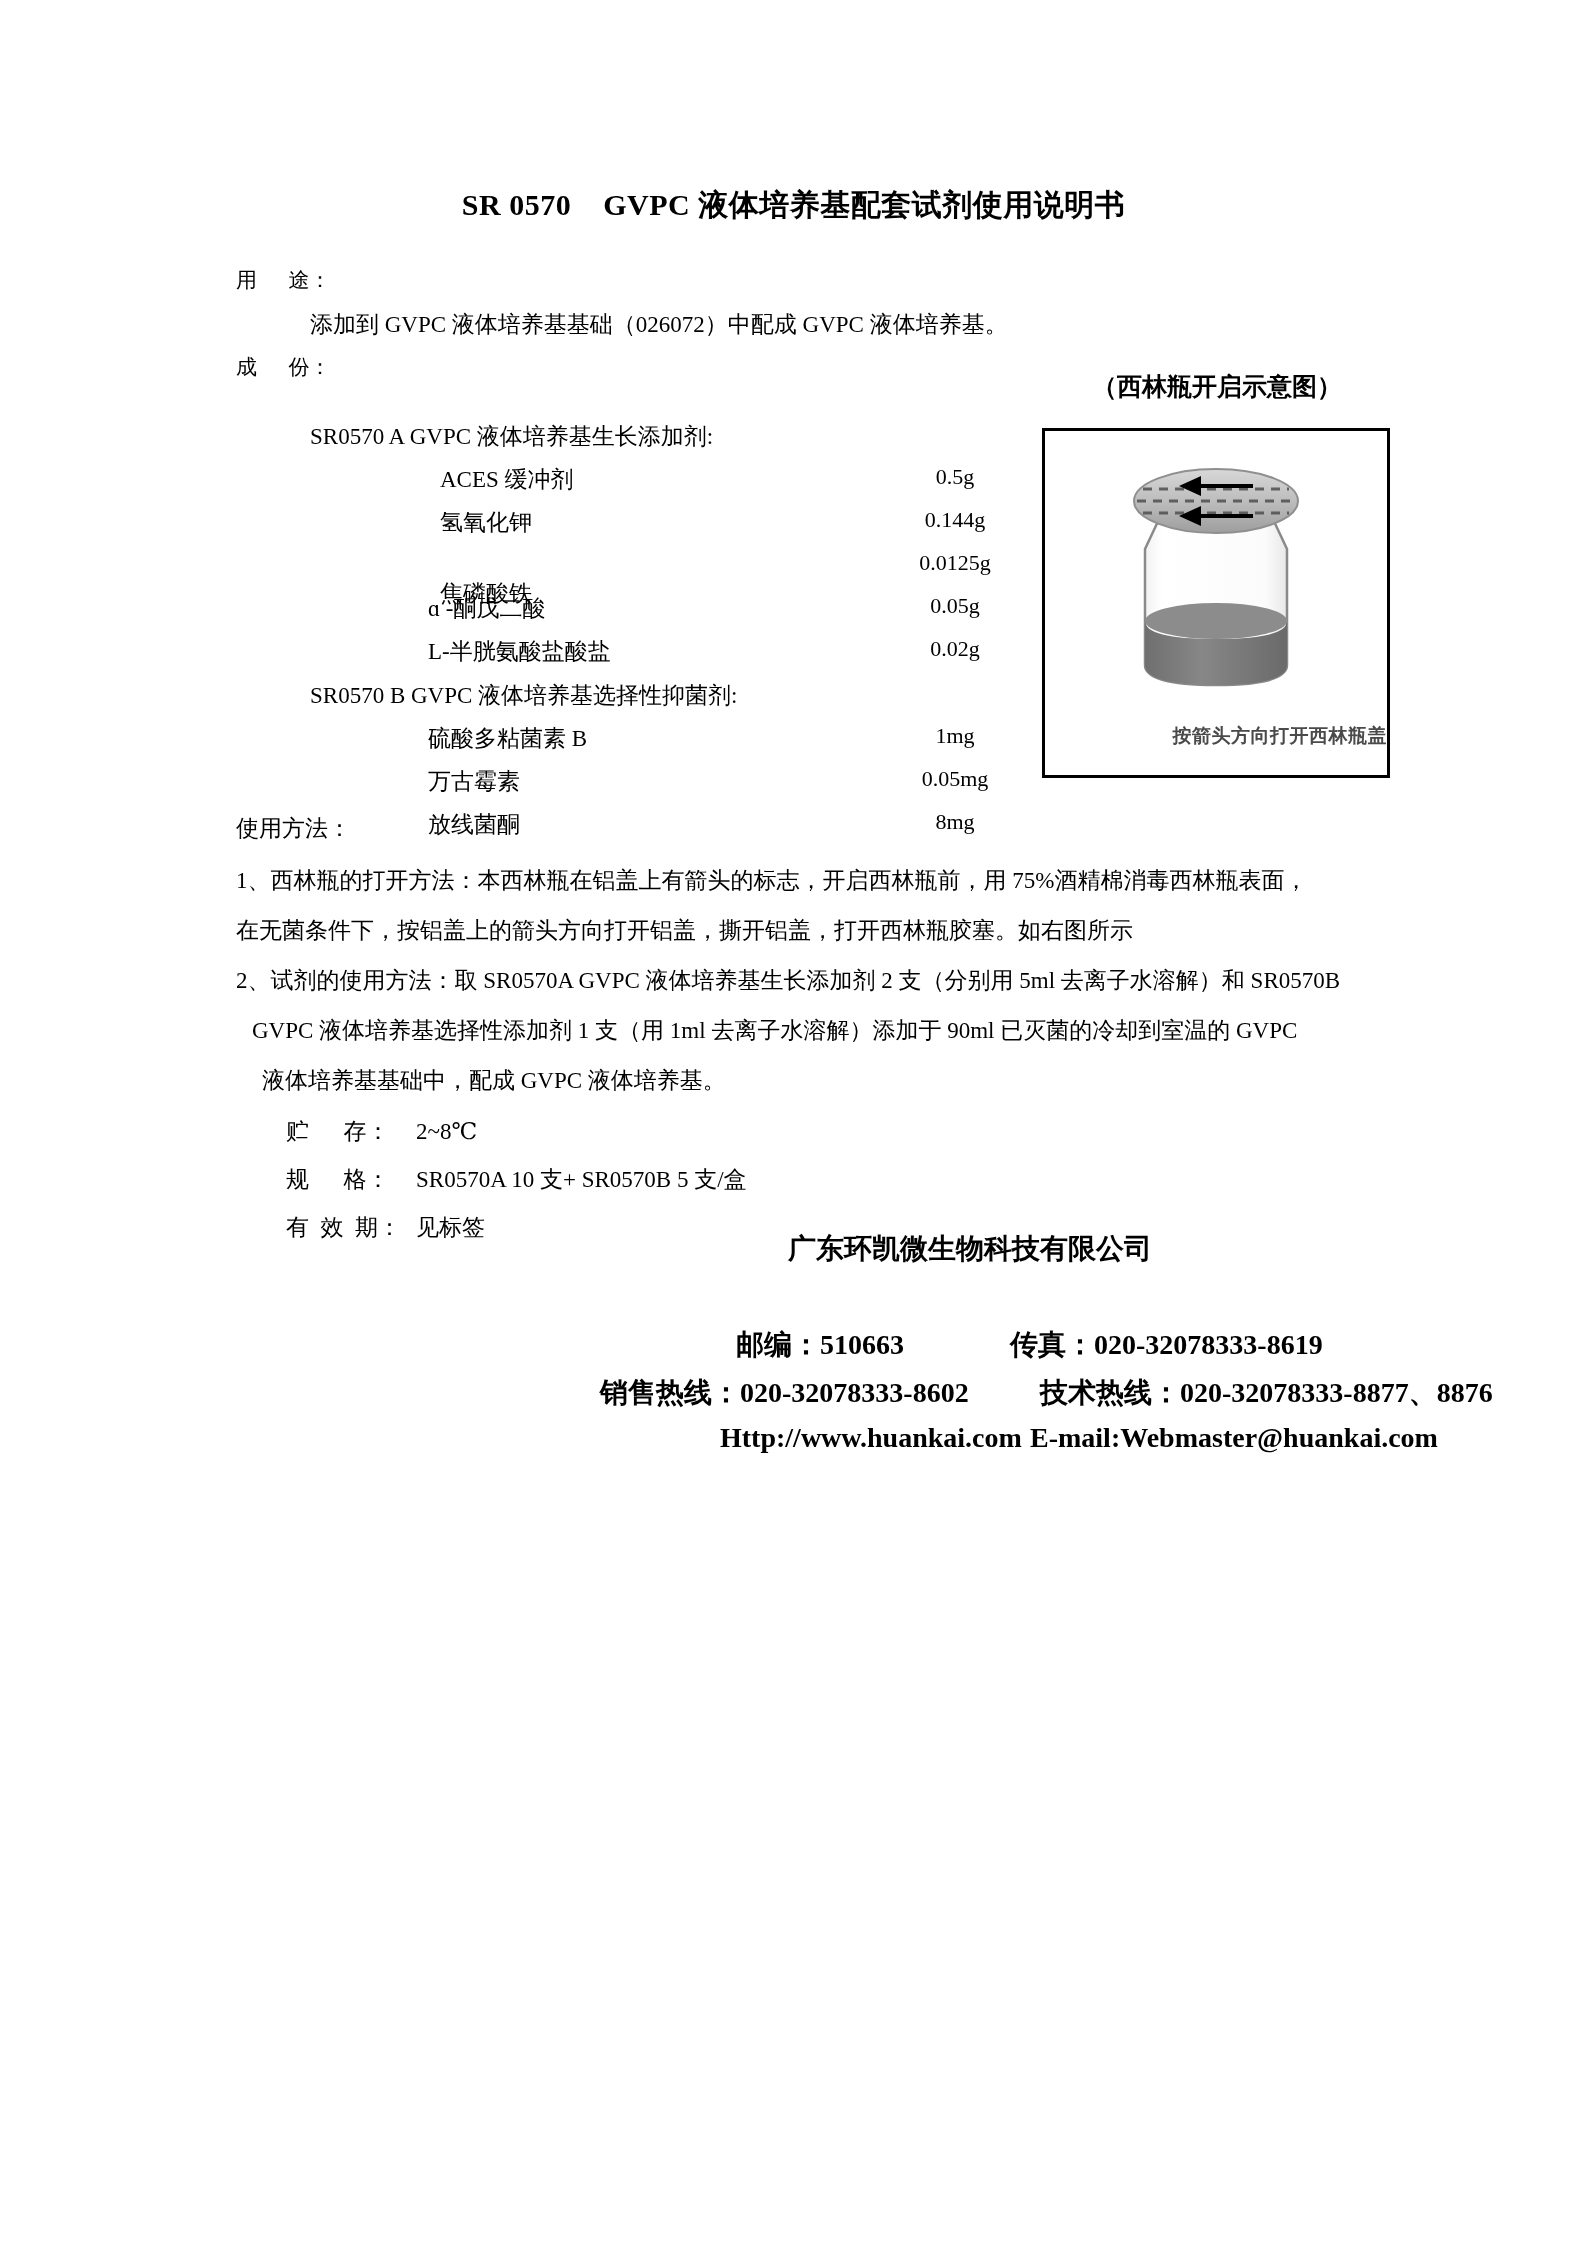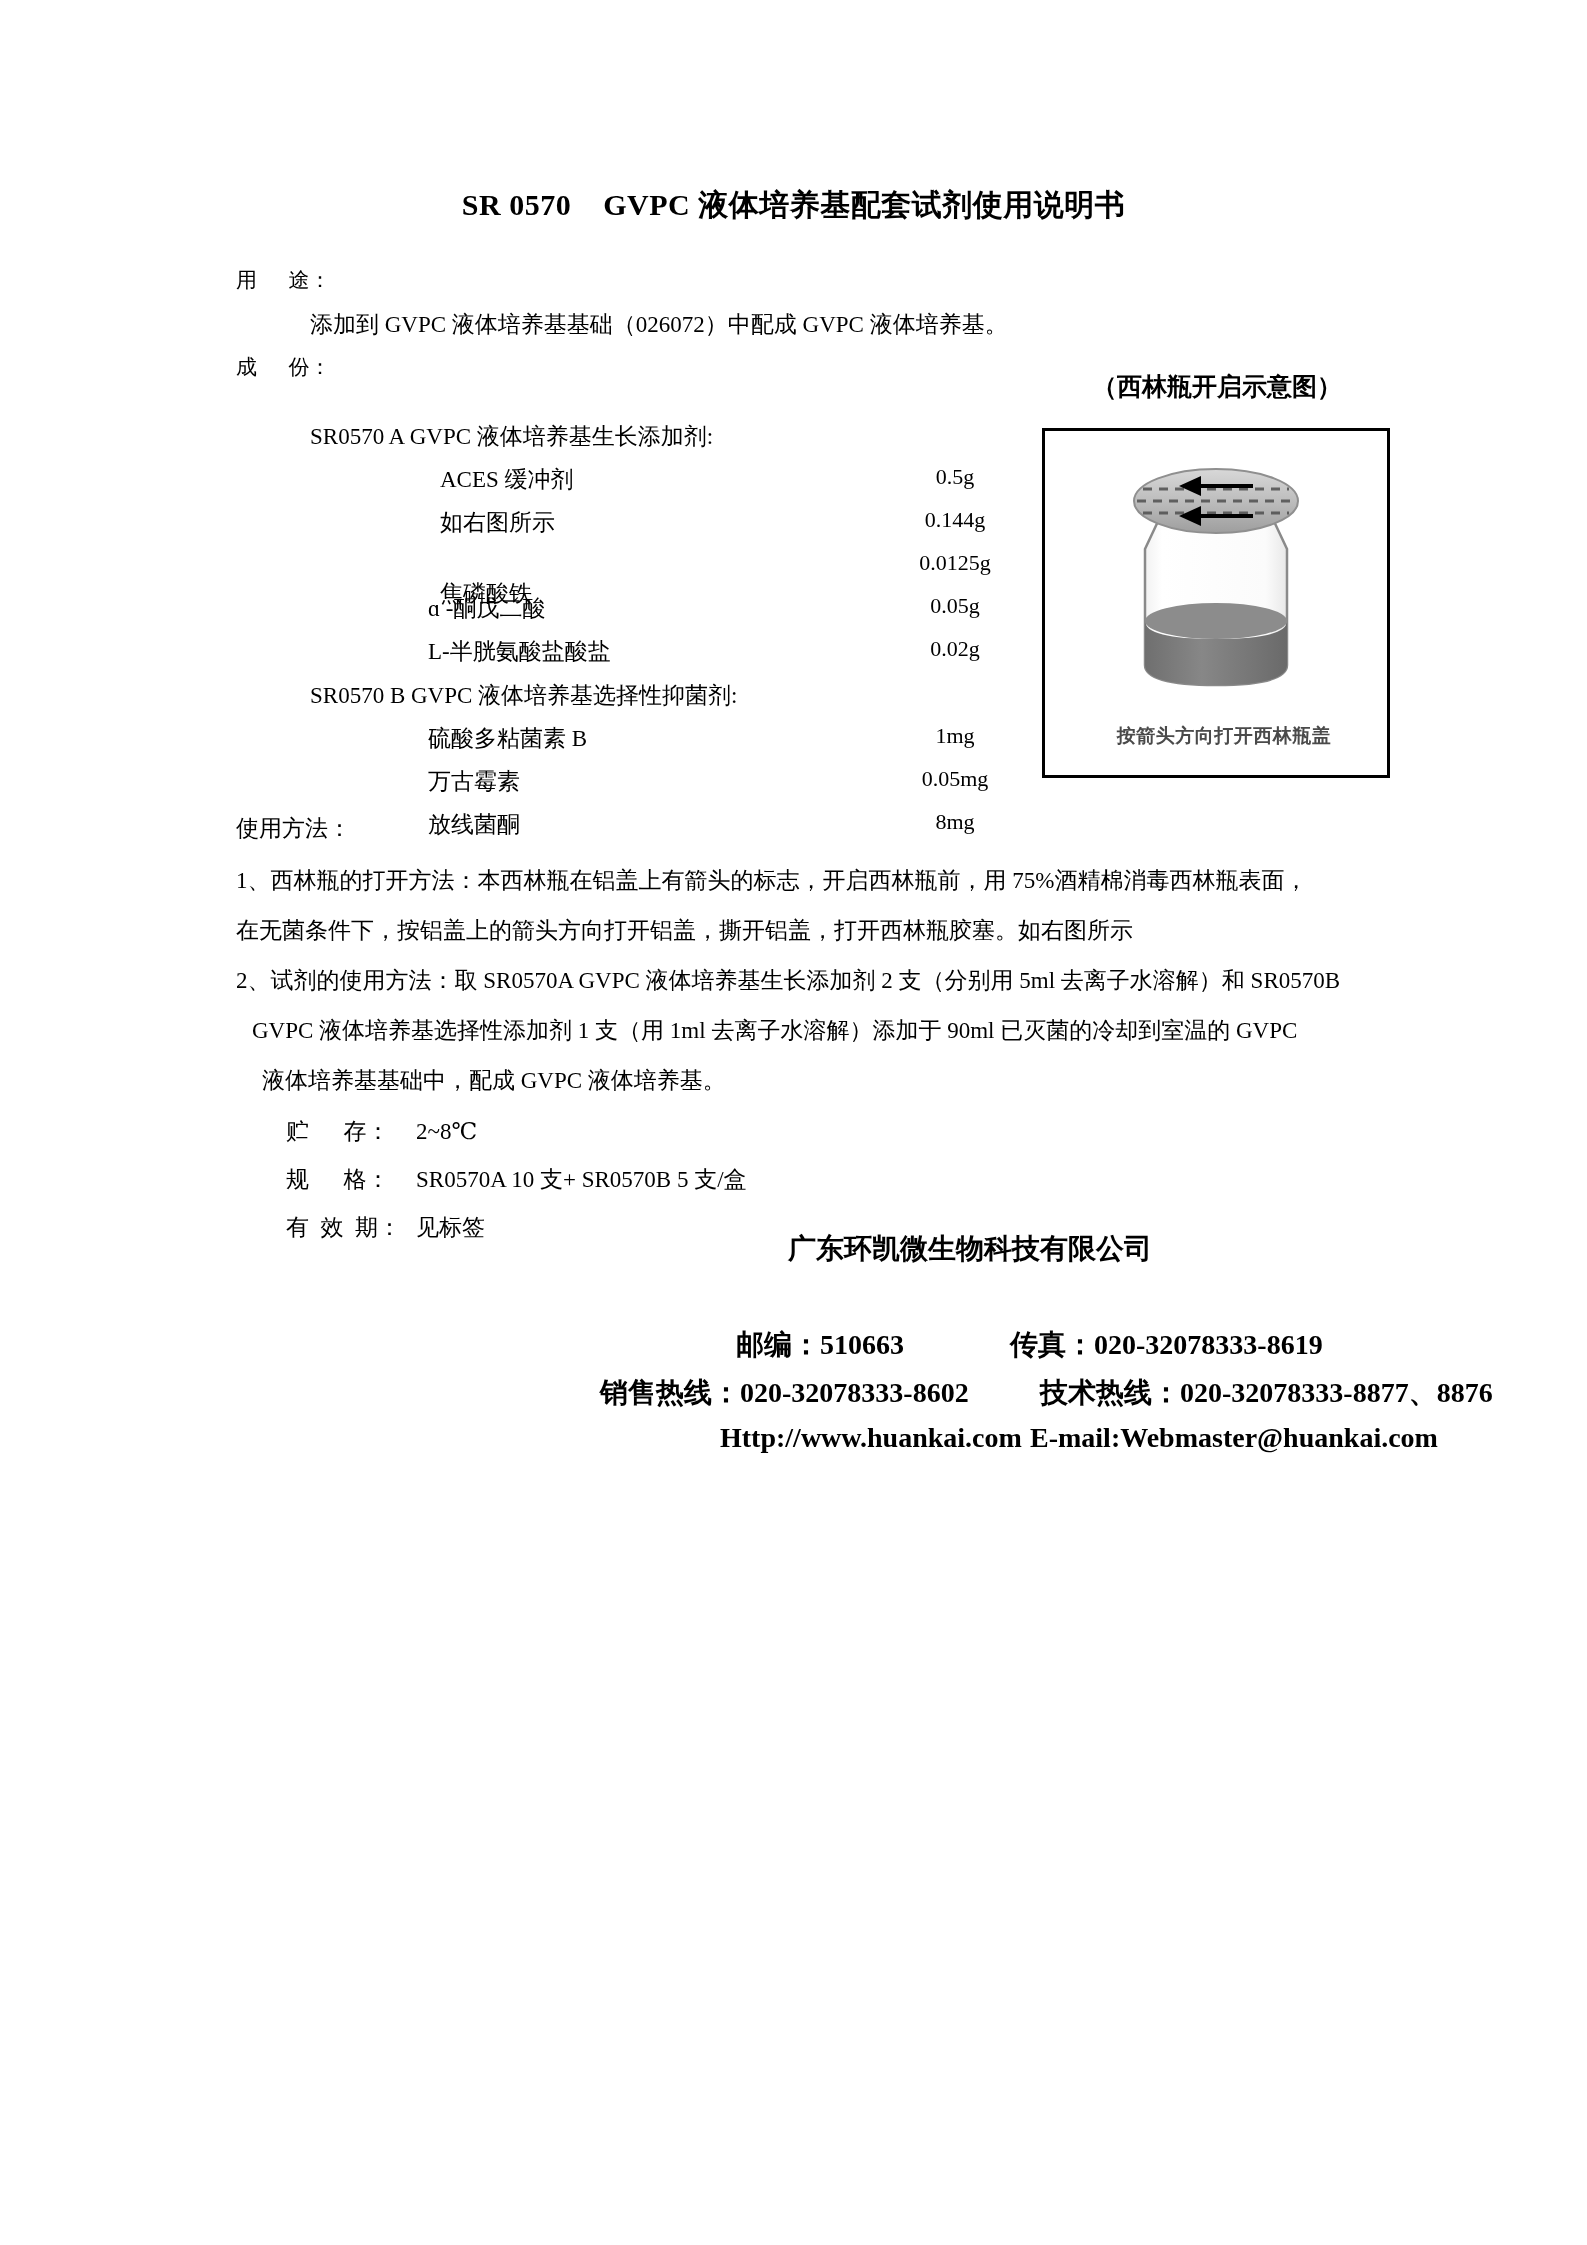--- a/index.html
+++ b/index.html
@@ -93,23 +93,23 @@
     flex-direction: column;
     align-items: center;
     justify-content: flex-start;
     padding-top: 22px;
     box-sizing: border-box;
   }
   .vial-svg { display: block; }
   .fig-sub {
     position: absolute;
     bottom: 26px;
-    left: 8px;
+    left: 0;
     width: 100%;
-    text-align: center;
+    text-align: right;
     font-size: 19px;
     font-weight: bold;
     font-family: "DejaVu Sans", sans-serif;
     color: #4a4a4a;
     letter-spacing: 0.5px;
     white-space: pre;
   }
   .para-line {
     position: absolute;
     left: 236px;
@@ -136,21 +136,21 @@
   <div class="label-spaced" style="top:266px; left:236px;">用      途：</div>
   <div class="row" style="top:313px; left:310px;">添加到 GVPC 液体培养基基础（026072）中配成 GVPC 液体培养基。</div>
 
   <div class="label-spaced" style="top:353px; left:236px;">成      份：</div>
 
   <div class="ing-group-head" style="top:421px;">SR0570 A GVPC 液体培养基生长添加剂:</div>
 
   <div class="ing-name" style="top:464px; left:440px;">ACES 缓冲剂</div>
   <div class="ing-value" style="top:464px; left:860px;">0.5g</div>
 
-  <div class="ing-name" style="top:507px; left:440px;">如右图所示</div>
+  <div class="ing-name" style="top:507px; left:440px;">氢氧化钾</div>
   <div class="ing-value" style="top:507px; left:860px;">0.144g</div>
 
   <div class="ing-name" style="top:550px; left:440px;margin-top:28px;">焦磷酸铁</div>
   <div class="ing-value" style="top:550px; left:860px;">0.0125g</div>
 
   <div class="ing-name" style="top:593px; left:428px;">ɑ -酮戊二酸</div>
   <div class="ing-value" style="top:593px; left:860px;">0.05g</div>
 
   <div class="ing-name" style="top:636px; left:428px;">L-半胱氨酸盐酸盐</div>
   <div class="ing-value" style="top:636px; left:860px;">0.02g</div>

